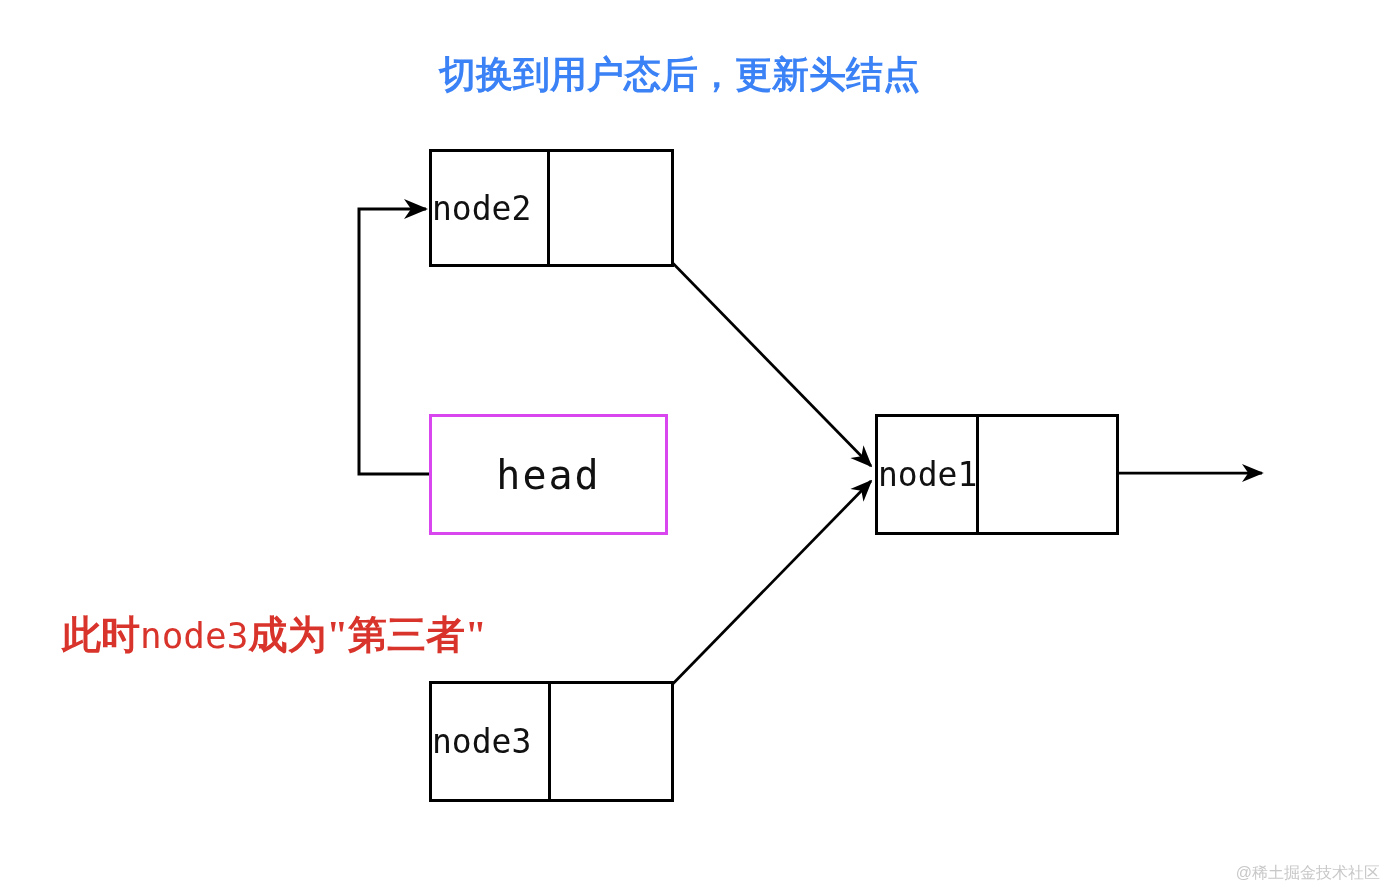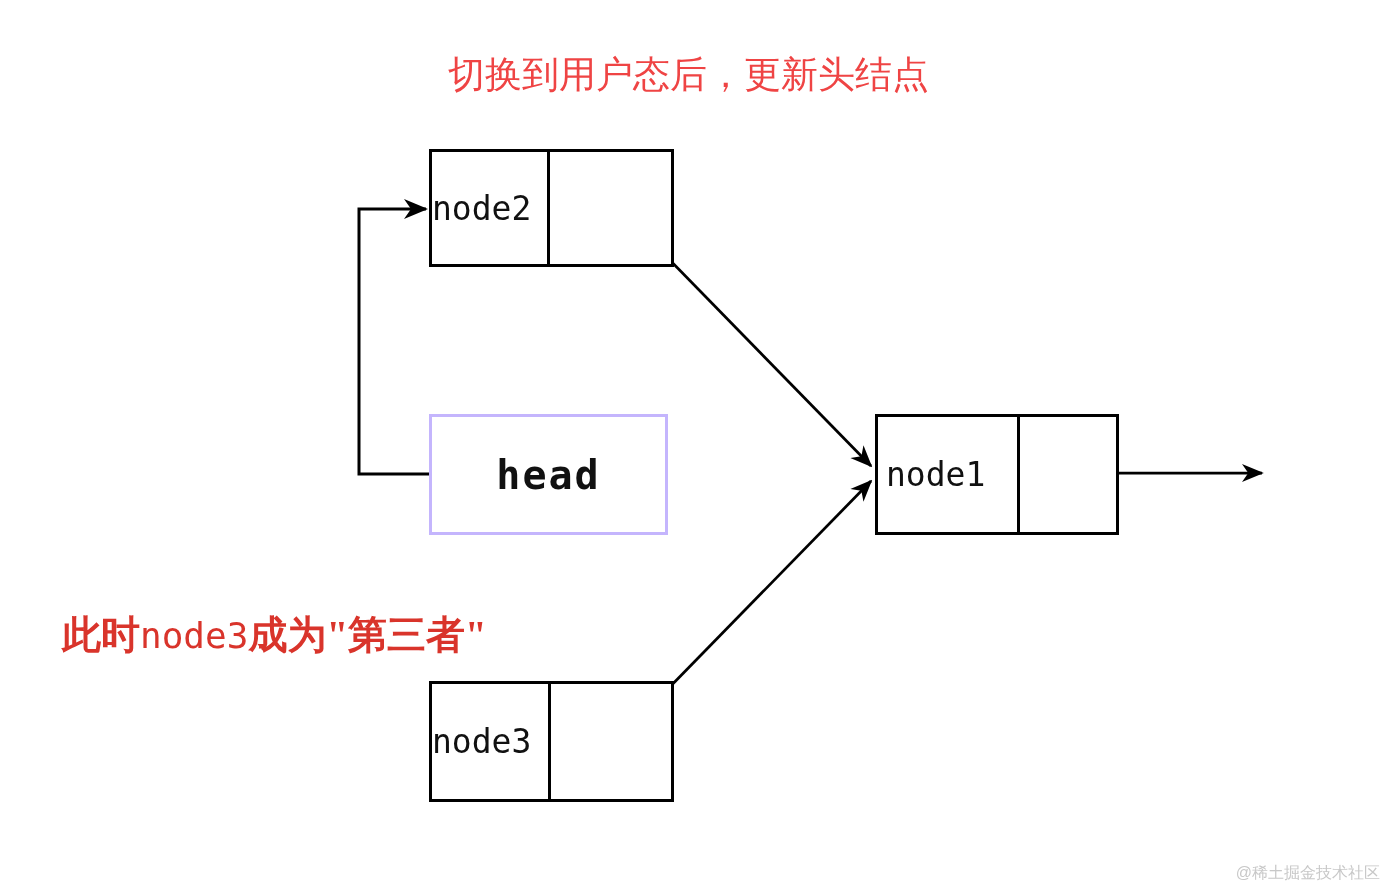--- a/index.html
+++ b/index.html
@@ -10,25 +10,25 @@
   .canvas {
     position: relative;
     width: 1386px;
     height: 892px;
     background: #ffffff;
     overflow: hidden;
     font-family: "Liberation Serif", "DejaVu Serif", serif;
   }
   .title {
     position: absolute;
-    left: 448px;
+    left: 439px;
     top: 50px;
     font-size: 37px;
-    font-weight: normal;
-    color: #ef4444;
+    font-weight: bold;
+    color: #3b82f6;
     white-space: nowrap;
     font-family: "Liberation Serif", "DejaVu Serif", serif;
   }
   .arrows {
     position: absolute;
     left: 0;
     top: 0;
     width: 1386px;
     height: 892px;
     pointer-events: none;
@@ -54,26 +54,25 @@
   }
   .node-label {
     font-family: "DejaVu Sans Mono", "Liberation Mono", monospace;
     font-size: 33px;
     color: #111111;
     white-space: nowrap;
   }
   .head-box {
     position: absolute;
     box-sizing: border-box;
-    border: 3px solid #c4b5fd;
+    border: 3px solid #d946ef;
     background: #ffffff;
     display: flex;
     align-items: center;
     justify-content: center;
-    font-weight: bold;
   }
   .head-label {
     font-family: "DejaVu Sans Mono", "Liberation Mono", monospace;
     font-size: 40px;
     color: #111111;
     letter-spacing: 2px;
   }
   .annotation {
     position: absolute;
     left: 62px;
@@ -122,21 +121,21 @@
       <span class="node-label">node2</span>
     </div>
     <div class="cell pointer"></div>
   </div>
 
   <div class="head-box" style="left:429px; top:414px; width:239px; height:121px;">
     <span class="head-label">head</span>
   </div>
 
   <div class="node-box" style="left:875px; top:414px; width:244px; height:121px;">
-    <div class="cell value" style="width:142px;padding-left:8px;">
+    <div class="cell value" style="width:101px;">
       <span class="node-label">node1</span>
     </div>
     <div class="cell pointer"></div>
   </div>
 
   <div class="node-box" style="left:429px; top:681px; width:245px; height:121px;">
     <div class="cell value" style="width:119px;">
       <span class="node-label">node3</span>
     </div>
     <div class="cell pointer"></div>

